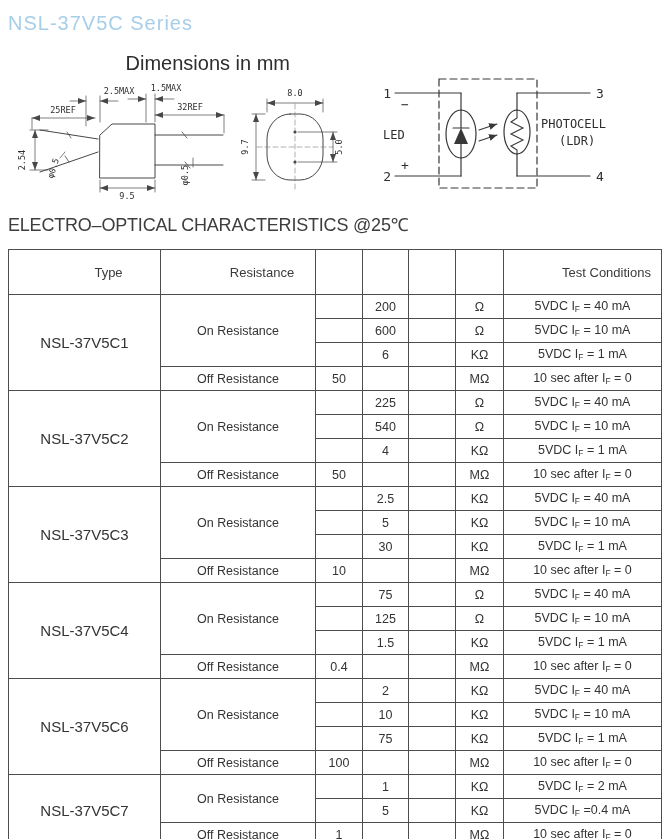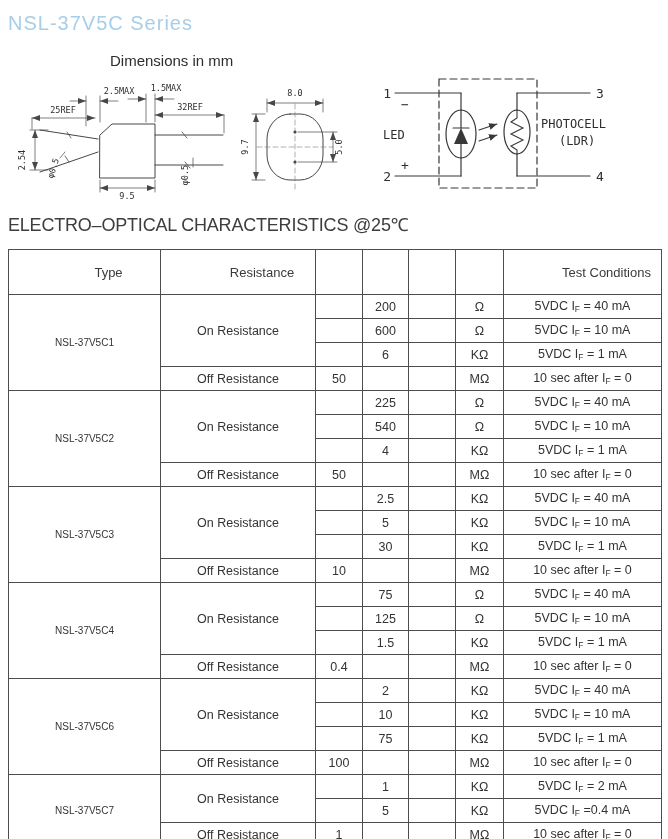--- a/index.html
+++ b/index.html
@@ -1,37 +1,37 @@
 <!DOCTYPE html>
 <html><head>
 <meta charset="utf-8">
 <style>
   html,body{margin:0;padding:0;background:#ffffff;}
   .sheet{position:relative;width:668px;height:839px;background:#ffffff;overflow:hidden;
          font-family:"Liberation Sans",sans-serif;color:#333;}
   .series-title{position:absolute;left:8px;top:12px;font-size:20px;font-weight:500;
                 letter-spacing:1px;color:#a7cee9;}
-  .caption{position:absolute;font-size:15px;color:#2d2d2d;text-align:left;}
+  .caption{position:absolute;font-size:20px;color:#2d2d2d;text-align:right;}
   .dims-caption{left:110px;top:52px;width:180px;}
   .schem-caption{left:420px;top:54px;width:160px;}
   .section-heading{position:absolute;left:8px;top:212px;font-size:18px;color:#3d3d3d;
                    letter-spacing:-0.2px;text-align:center;}
   svg{position:absolute;}
   svg text{font-family:"DejaVu Sans Mono",monospace;fill:#2e2e2e;}
   .mech{left:6px;top:72px;}
   .circ{left:375px;top:72px;}
   .dimtxt{font-size:8.5px;}
   .pintxt{font-size:13px;}
   .schtxt{font-size:12px;}
   table{position:absolute;left:8px;top:249px;border-collapse:collapse;table-layout:fixed;
         width:653px;}
   th,td{border:1px solid #4d4d4d;text-align:center;vertical-align:middle;
         font-size:12.5px;color:#333;padding:0;height:23px;overflow:hidden;}
   thead th{height:44px;font-size:13px;font-weight:400;color:#3a3a3a;padding-left:48px;}
-  td.type{font-size:10px;}
+  td.type{font-size:15px;}
   td sub{font-size:8.5px;vertical-align:-2px;}
 </style>
 </head>
 <body>
 
 <div class="sheet">
 
   <div class="series-title" style="color: rgb(167, 206, 233);">NSL-37V5C Series</div>
   <div class="caption dims-caption">Dimensions in mm</div>
 

